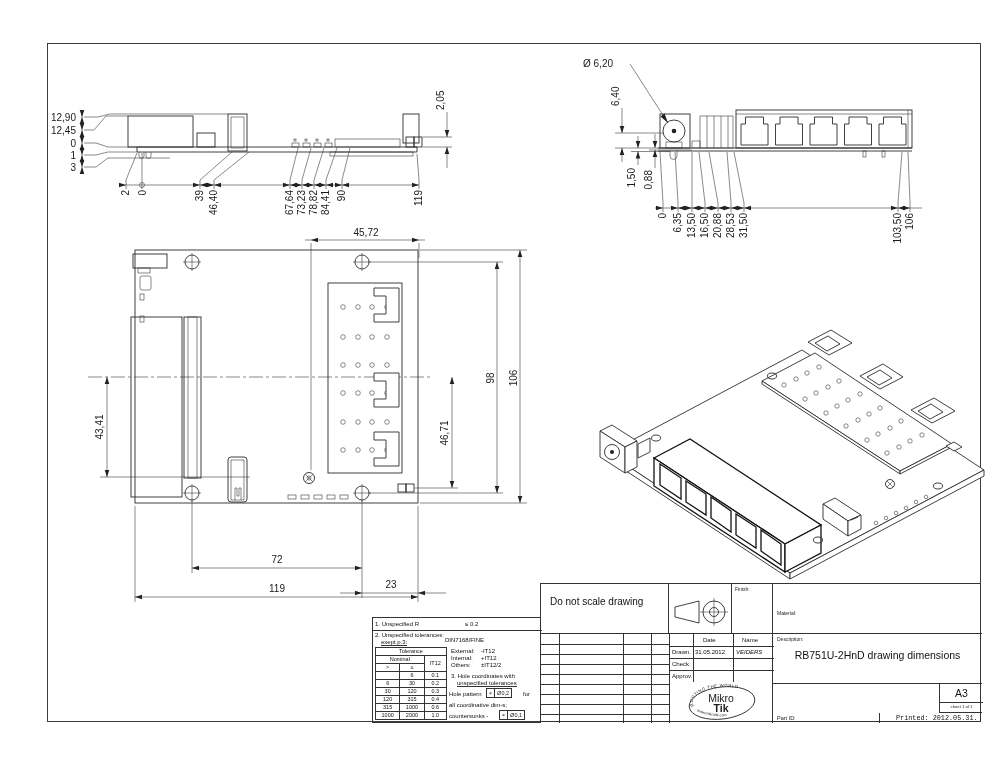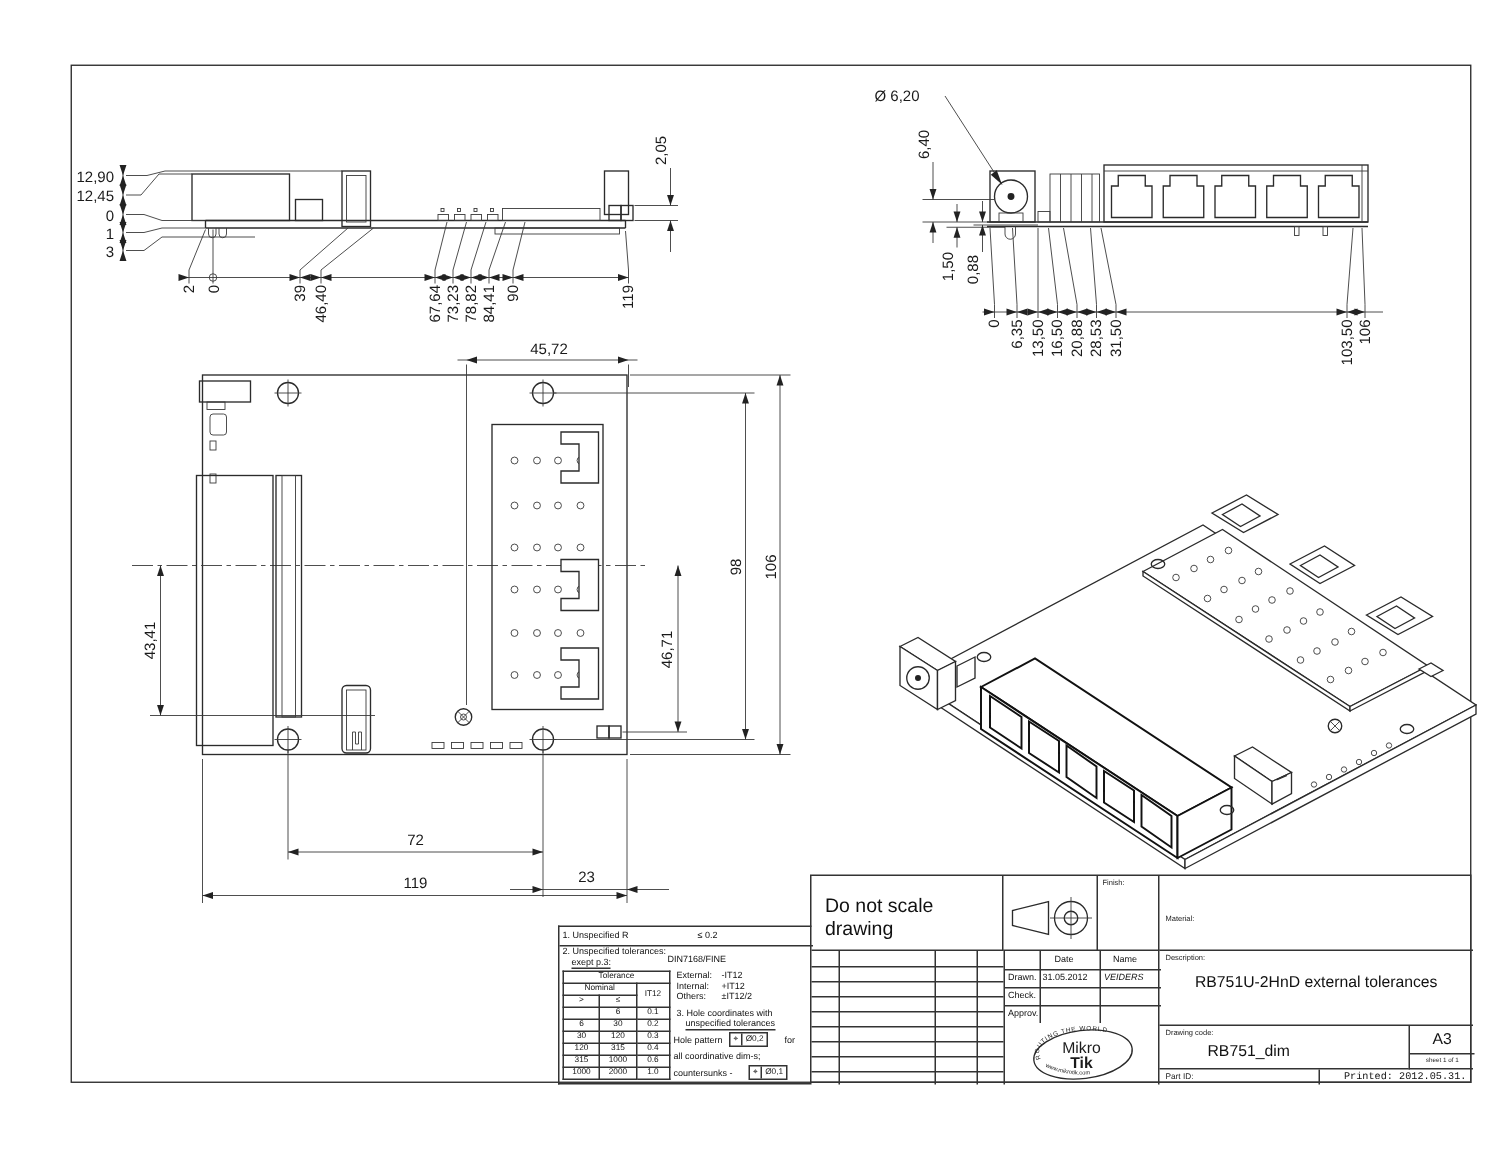--- a/index.html
+++ b/index.html
@@ -11,21 +11,21 @@
   .thin{stroke:#3a3a3a;stroke-width:0.6;fill:none;}
   .wfill{fill:#fff;stroke:#2b2b2b;stroke-width:0.9;}
   .wfillb{fill:#fff;stroke:#111;stroke-width:1.3;}
   .dimt{font-size:10px;}
   .arr{fill:#222;stroke:none;}
   
   .box{position:absolute;box-sizing:border-box;border:1px solid #333;}
   .cell{position:absolute;box-sizing:border-box;}
   .b-r{border-right:1px solid #333;} .b-b{border-bottom:1px solid #333;} .b-l{border-left:1px solid #333;}
   .tiny{font-size:5px;color:#222;} .small{font-size:6px;color:#111;}
-  .med{font-size:13px;color:#111;} .big{font-size:10.5px;color:#111;}
+  .med{font-size:10px;color:#111;} .big{font-size:10.5px;color:#111;}
   .mono{font-family:Liberation Mono, monospace;padding-left:11px;}
   .rowline{position:absolute;left:0;height:1px;background:#333;}
   .vline{position:absolute;top:0;width:1px;background:#333;}
   table.tol{border-collapse:collapse;font-size:5.5px;color:#111;}
   table.tol td{border:0.8px solid #333;padding:0 1px;text-align:center;height:7px;line-height:7px;}
   .posbox{display:inline-block;border:0.8px solid #333;font-size:5.5px;line-height:8px;vertical-align:middle;}
   .posbox span{display:inline-block;padding:0 2px;}
   .posbox .sep{border-left:0.8px solid #333;}
 </style>
 </head>
@@ -617,27 +617,23 @@
       </defs>
       <text font-size="4.2" letter-spacing="0.6"><textPath href="#arcTop">ROUTING THE WORLD</textPath></text>
       <text font-size="3.8"><textPath href="#arcBot">www.mikrotik.com</textPath></text>
       <text x="51" y="20" font-size="10.5" text-anchor="middle">Mikro</text>
       <text x="51" y="30" font-size="10.5" font-weight="bold" text-anchor="middle">Tik</text>
     </svg>
   </div>
 
   <div class="cell b-b" style="left:232px;top:50px;width:209px;height:50px;">
     <span class="tiny" style="position:absolute;left:4px;top:2px;">Description:</span>
-    <div class="big" style="position:absolute;left:0;top:15px;width:209px;text-align:center;">RB751U-2HnD external tolerances</div>
-  </div>
-
-  <div class="cell b-b" style="left:232px;top:100px;width:166px;height:29px;">
-    <span class="tiny" style="position:absolute;left:4px;top:2px;">Drawing code:</span>
-    <span class="big" style="position:absolute;left:32px;top:11px;">RB751_dim</span>
-  </div>
+    <div class="big" style="position:absolute;left:0;top:15px;width:209px;text-align:center;">RB751U-2HnD drawing dimensions</div>
+  </div>
+
   <div class="cell b-b b-l" style="left:398px;top:100px;width:43px;height:29px;">
     <div class="big" style="position:absolute;left:0;top:3px;width:43px;text-align:center;">A3</div>
     <div class="rowline" style="top:18px;width:43px;"></div>
     <div style="position:absolute;left:0;top:20px;width:43px;text-align:center;font-size:4.2px;color:#222;">sheet 1 of 1</div>
   </div>
 
   <div class="cell" style="left:232px;top:129px;width:209px;height:10px;">
     <span class="tiny" style="position:absolute;left:4px;top:2px;font-size:5.5px;">Part ID:</span>
     <div class="vline" style="left:106px;height:10px;"></div>
     <span class="mono" style="position:absolute;left:112px;top:1px;font-size:6.8px;color:#111;">Printed: 2012.05.31.</span>

